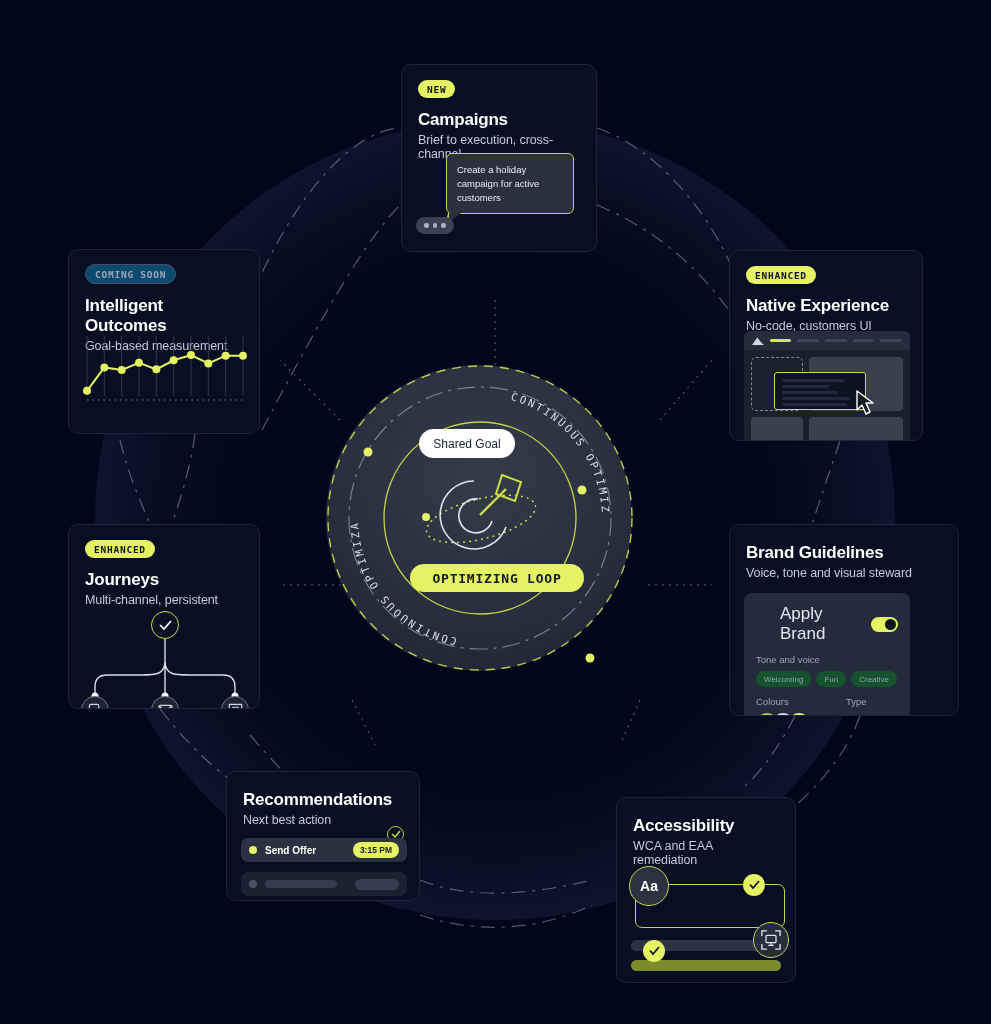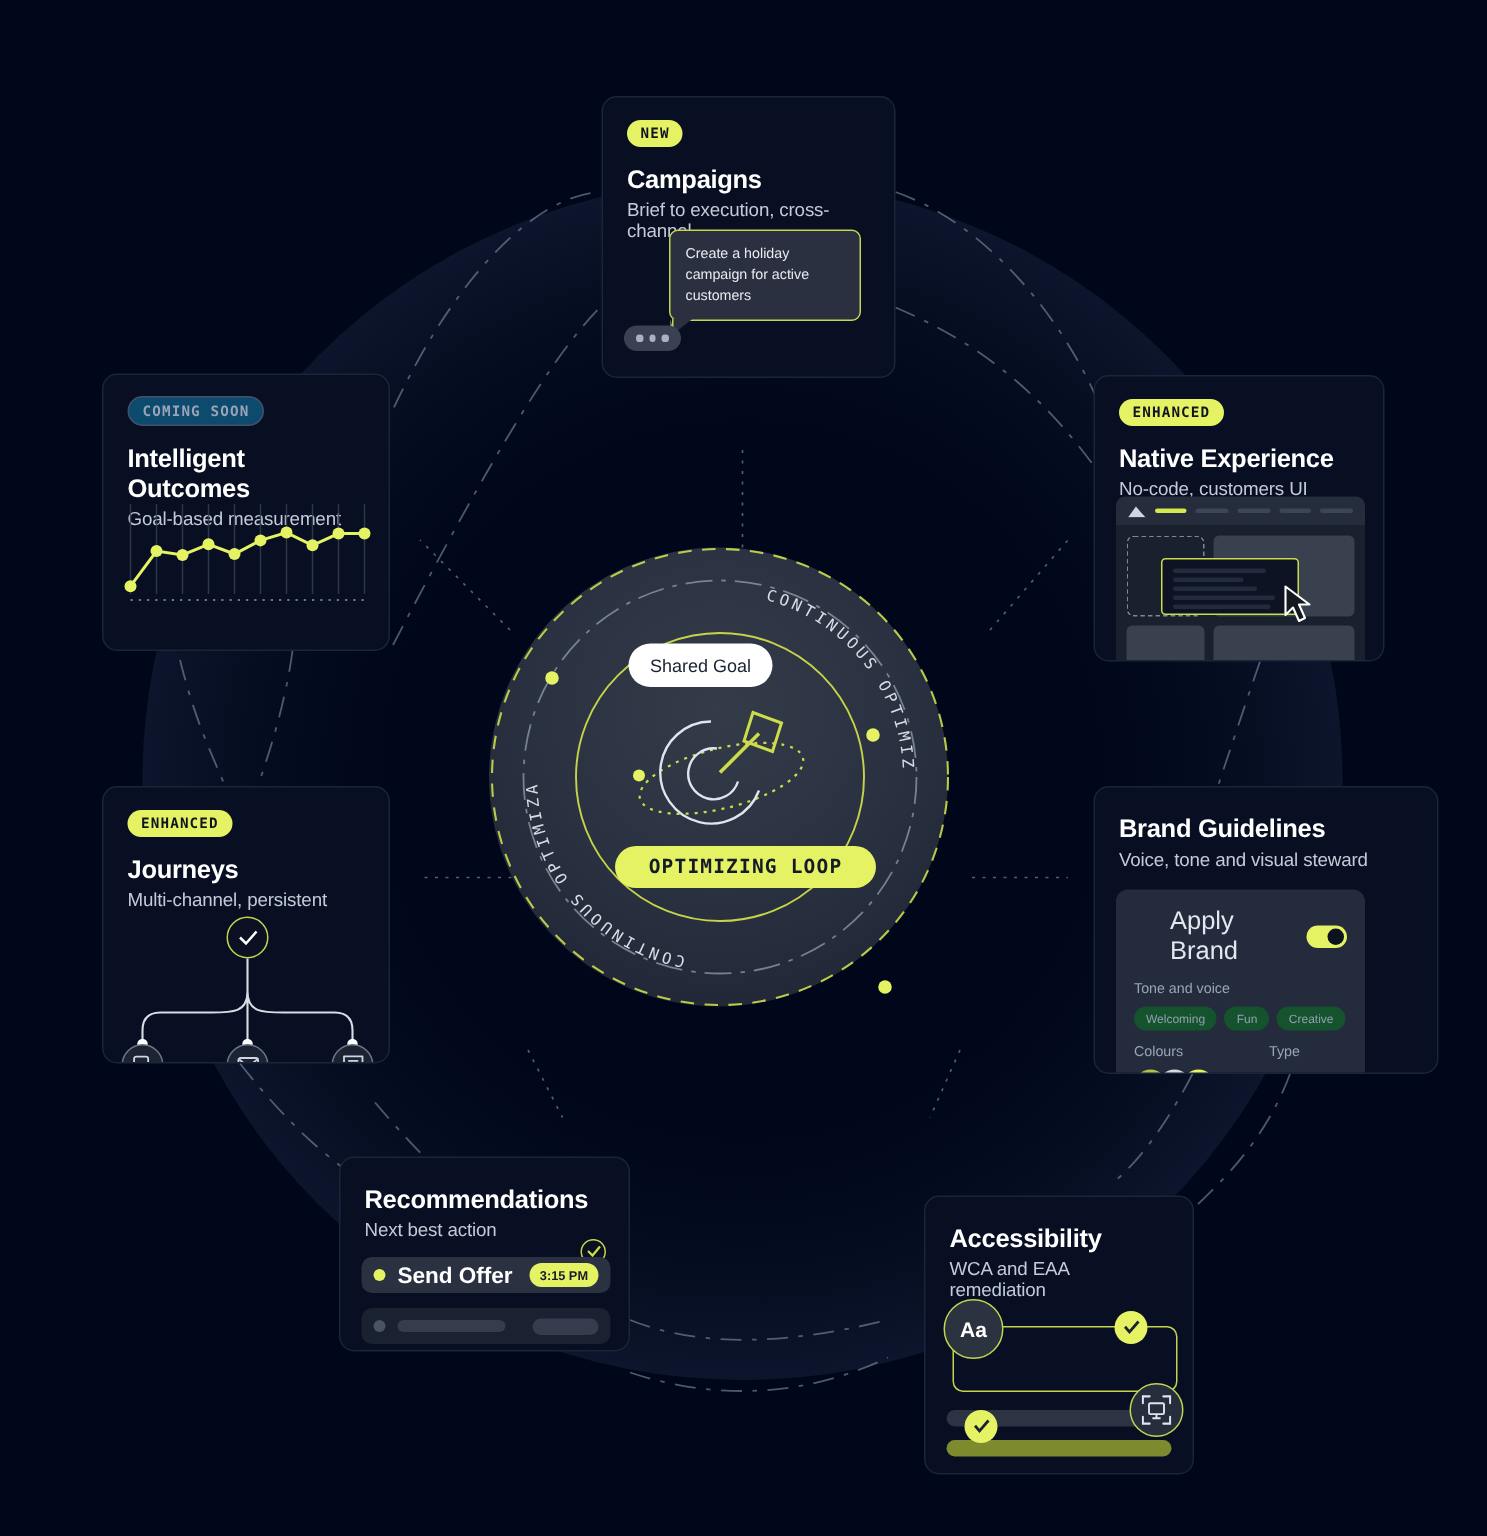--- a/index.html
+++ b/index.html
@@ -125,21 +125,21 @@
   #card-recs { left: 226px; top: 771px; width: 194px; height: 130px; }
   .rec-row {
     position: absolute; left: 14px; width: 166px; height: 24px;
     border-radius: 7px; background: #1a2130; display: flex; align-items: center;
     padding: 0 8px; justify-content: space-between;
   }
   .rec-row.active { background: #2a3140; }
   .rec-left { display: flex; align-items: center; gap: 8px; }
   .rec-dot { width: 8px; height: 8px; border-radius: 50%; background: #e4f263; }
   .rec-dot.mute { background: #4a5365; }
-  .rec-txt { font-size: 15px; font-weight: 700; color: #ffffff; }
+  .rec-txt { font-size: 10px; font-weight: 700; color: #ffffff; }
   .rec-skel { height: 8px; border-radius: 999px; background: #343c4d; }
   .time { font-size: 8.5px; font-weight: 700; color: #141a27; background: #e4f263; border-radius: 999px; padding: 3px 7px; }
   .check-badge {
     position: absolute; width: 17px; height: 17px; border-radius: 50%;
     border: 1.5px solid #c3d44f; display: flex; align-items: center; justify-content: center;
     background: #0a1020;
   }
 
   
   #card-a11y { left: 592px; top: 797px; width: 180px; height: 186px; margin-left: 24px; }

